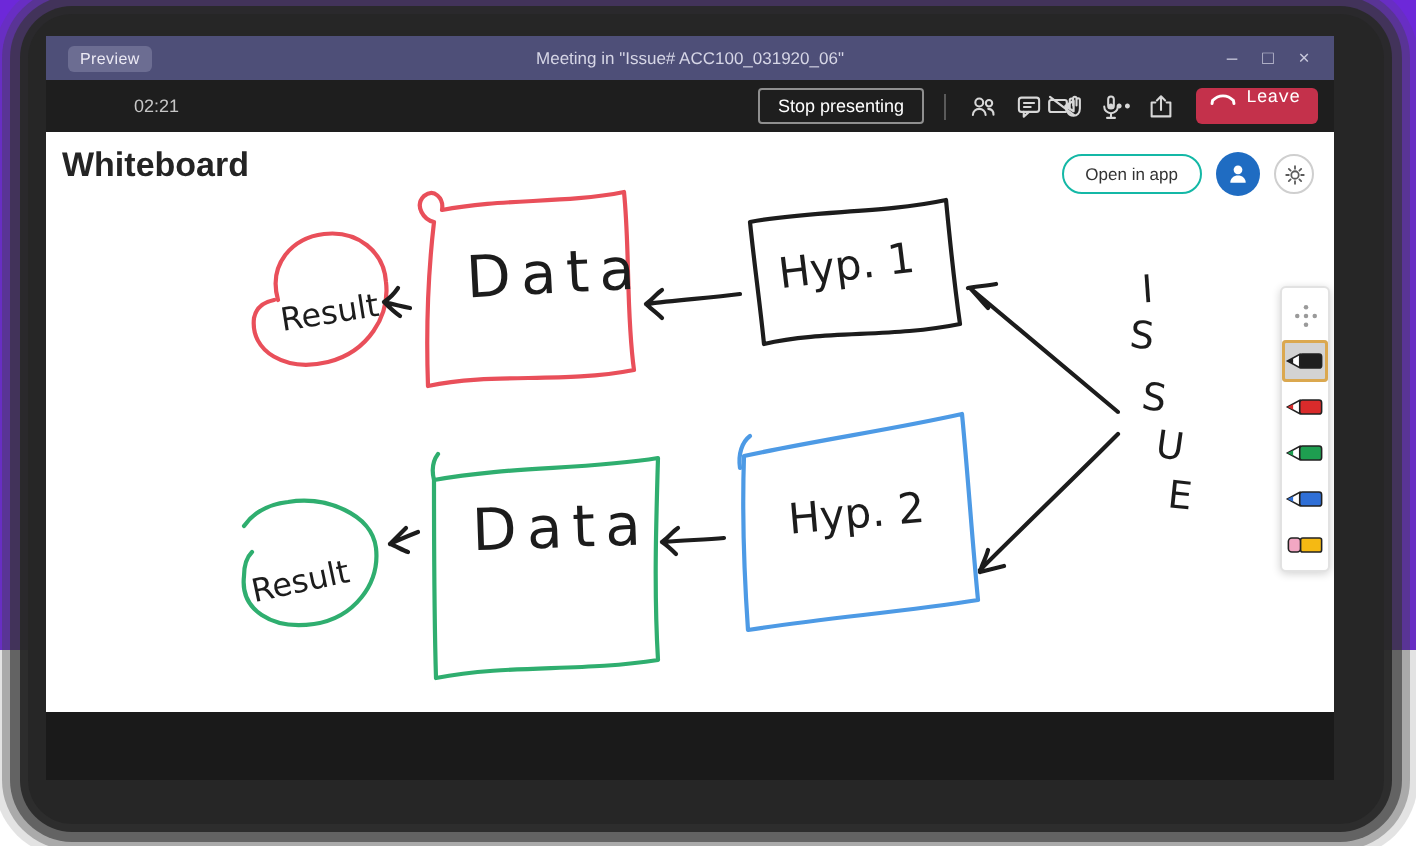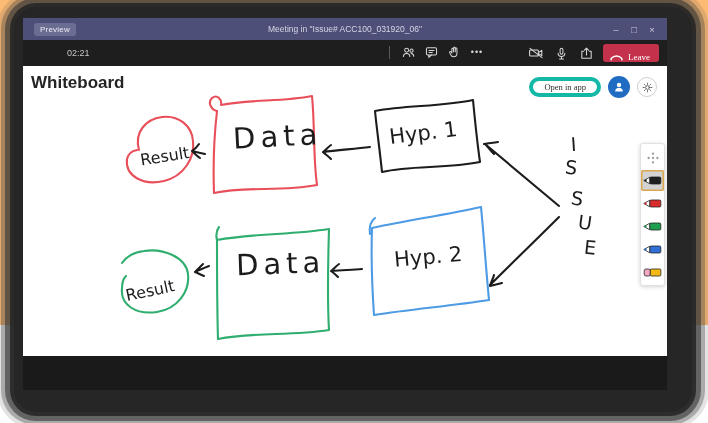--- a/index.html
+++ b/index.html
@@ -1,17 +1,17 @@
 <!DOCTYPE html>
 <html style="--titlebar: #4e4f78; --leave_red: #c4314b; --avatar_blue: #1f6cc2;"><head>
 <meta charset="utf-8">
 <style>
   * { margin:0; padding:0; box-sizing:border-box; }
   body { width:708px; height:423px; background:#ffffff; font-family:"Liberation Sans", sans-serif; overflow:hidden; }
-  .stage { position:relative; width:708px; height:325px; background:#fdba74; }
+  .stage { position:relative; width:708px; height:325px; background:#6d28d9; }
 
   
   .device-frame {
     position:absolute; left:14px; top:7px; width:678px; height:405px;
     background:#262626; border-radius:22px;
     box-shadow: 0 0 0 4px rgba(40,40,40,.92), 0 0 0 9px rgba(52,52,52,.6),
                 0 0 0 13px rgba(62,62,62,.35), 0 0 0 17px rgba(80,80,80,.16);
   }
   .app-window { position:absolute; left:9px; top:11px; width:644px; height:372px; background:#fff; overflow:hidden; }
 
@@ -26,28 +26,28 @@
   .meetbar { position:relative; height:26px; background:#1e1e1e; }
   .timer { position:absolute; left:16px; top:8px; font-size:9px; color:#c6c6c6;margin-left:28px; }
   .center-cluster { position:absolute; left:356px; top:4px; display:flex; align-items:center; }
   .stop-btn { height:18px; border:1px solid #8f8f8f; background:transparent; color:#fff; font-size:9px; padding:0 9px; border-radius:2px; font-family:"Liberation Sans",sans-serif; }
   .vdivider { width:1px; height:13px; background:#5a5a5a; margin:0 10px; }
   .tool-icons { display:flex; gap:7px; align-items:center; }
   .tb-icon { width:16px; height:16px; display:flex; align-items:center; justify-content:center; }
   .tb-icon svg { stroke:#d8d8d8; fill:none; stroke-width:1.1; stroke-linecap:round; stroke-linejoin:round; }
   .more-dots { color:#d8d8d8; font-size:9px; letter-spacing:1px; }
   .right-cluster { position:absolute; right:8px; top:4px; display:flex; gap:9px; align-items:center; }
-  .leave-btn { height:18px; background:var(--leave_red,#c4314b); border:none; border-radius:3px; color:#fff; font-size:9px; padding:0 9px 0 7px; display:flex; align-items:flex-end; gap:5px; font-family:Liberation Serif, serif; }
+  .leave-btn { height:18px; background:var(--leave_red,#c4314b); border:none; border-radius:3px; color:#fff; font-size:9px; padding:0 9px 0 7px; display:flex; align-items:flex-start; gap:5px; font-family:Liberation Mono, monospace; }
   .leave-btn svg { stroke:#fff; fill:none; stroke-width:1.6; stroke-linecap:round; }
 
   
   .whiteboard { position:relative; height:290px; background:#fff;padding-left:20px; }
   .wb-title { position:absolute; left:8px; top:7px; font-size:17px; font-weight:600; color:#242424; }
   .wb-controls { position:absolute; right:10px; top:10px; display:flex; gap:7px; align-items:center; }
-  .open-app-btn { height:20px; border:4px solid #14b8a6; border-radius:12px; background:#fff; font-size:8.5px; color:#333; padding:0 11px; font-family:Liberation Serif, serif;text-align:center; }
+  .open-app-btn { height:20px; border:1px solid #14b8a6; border-radius:12px; background:#fff; font-size:8.5px; color:#333; padding:0 11px; font-family:Liberation Sans, sans-serif;text-align:center; }
   .avatar { width:22px; height:22px; border-radius:50%; background:var(--avatar_blue,#1f6cc2); display:flex; align-items:center; justify-content:center; }
   .gear-btn { width:20px; height:20px; border-radius:50%; background:#fff; border:1px solid #cfcfcf; display:flex; align-items:center; justify-content:center; }
   .gear-btn svg { stroke:#5a5a5a; fill:none; stroke-width:1.1; stroke-linecap:round; }
 
   .ink-svg { position:absolute; left:0; top:0; }
   .ink-svg path { fill:none; stroke-width:2.1; stroke-linecap:round; stroke-linejoin:round; }
   .ink-svg text { stroke:none; fill:#1c1c1c; font-family:"DejaVu Sans", sans-serif; }
 
   
   .pen-panel { position:absolute; right:2px; top:77px; width:25px; background:#fff; border:1px solid #e2e2e2; border-radius:3px; box-shadow:0 1px 4px rgba(0,0,0,.18); padding:3px 0 2px; display:flex; flex-direction:column; align-items:center; gap:2px; }
@@ -70,20 +70,21 @@
         <div class="win-controls">
           <span>–</span>
           <span>□</span>
           <span>×</span>
         </div>
       </div>
 
       <div class="meetbar">
         <span class="timer">02:21</span>
         <div class="center-cluster">
+          <button class="stop-btn">Stop presenting</button>
           <div class="vdivider"></div>
           <div class="tool-icons">
             <span class="tb-icon">
               <svg width="15" height="15" viewBox="0 0 16 16">
                   <circle cx="6" cy="5.6" r="2.1"></circle>
                   <path d="M2.6,12.3 c0-2.1 1.7-3.3 3.4-3.3 s3.4,1.2 3.4,3.3"></path>
                   <circle cx="11.2" cy="6" r="1.7"></circle>
                   <path d="M10.8,9 c1.8,0.1 2.8,1.4 2.8,3.1"></path>
                 </svg>
             </span>

